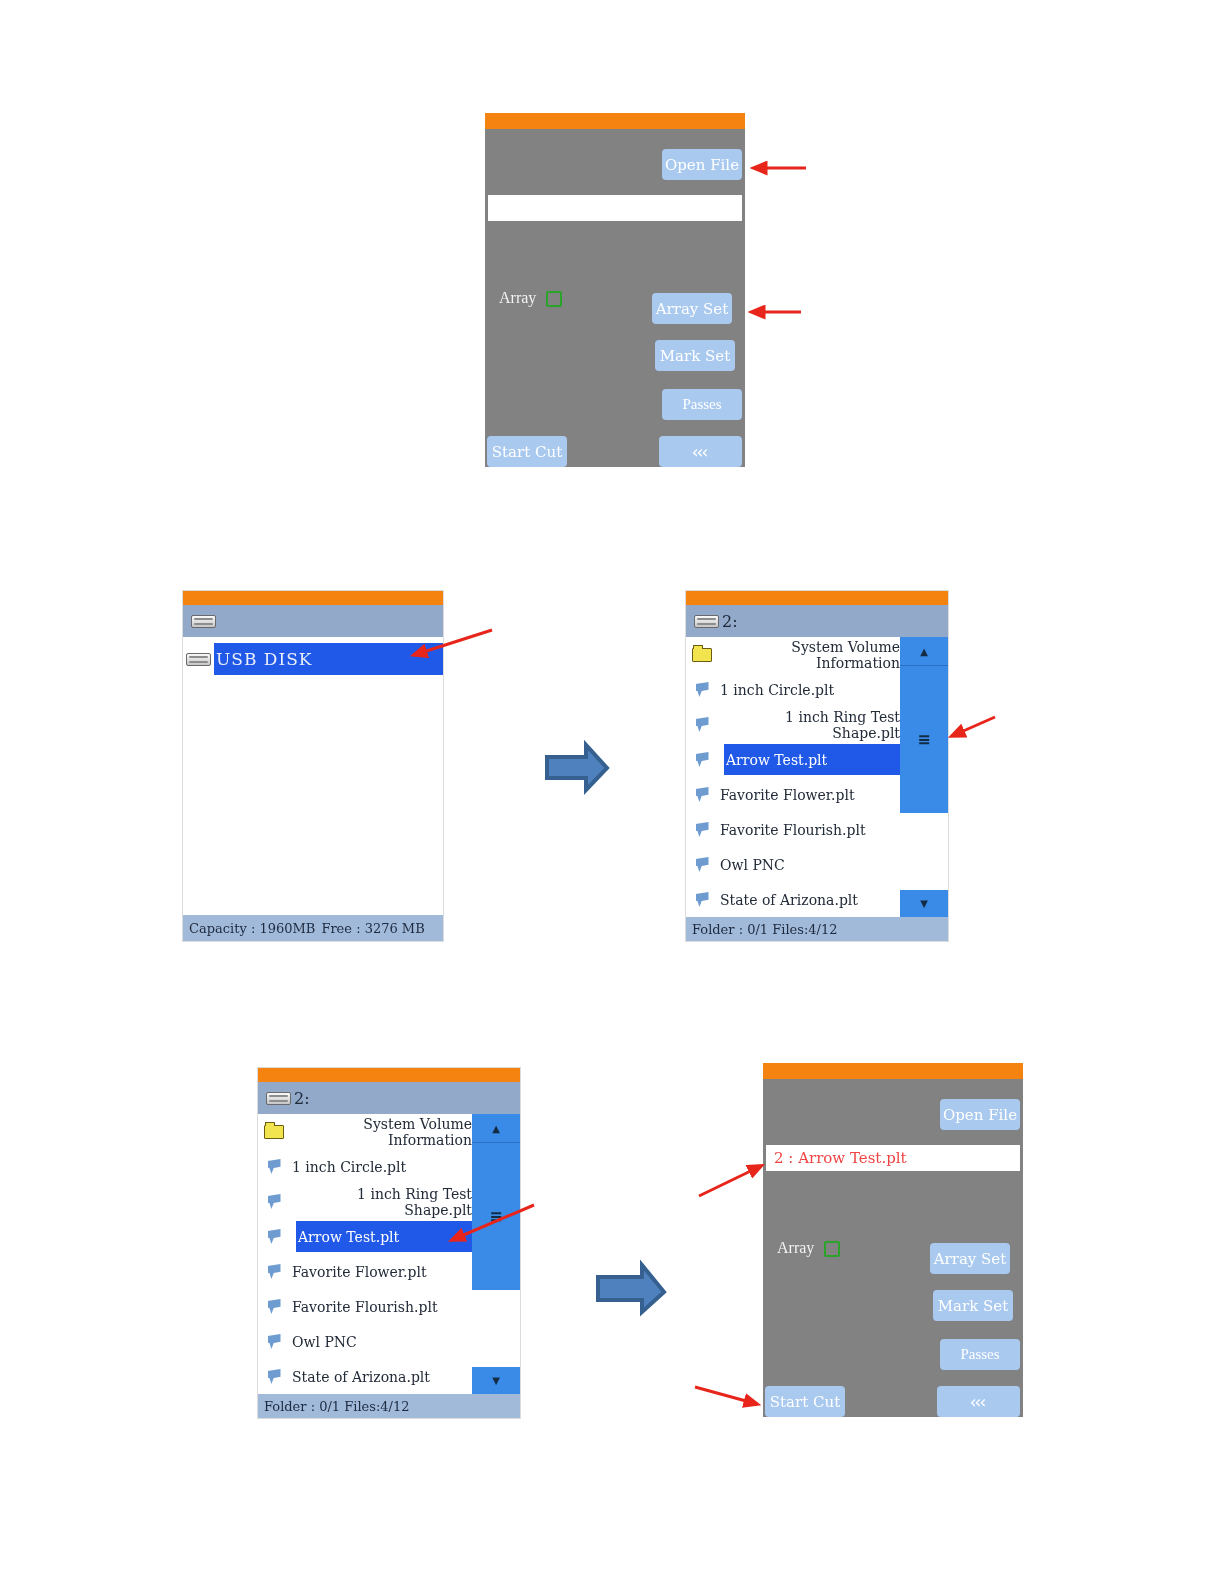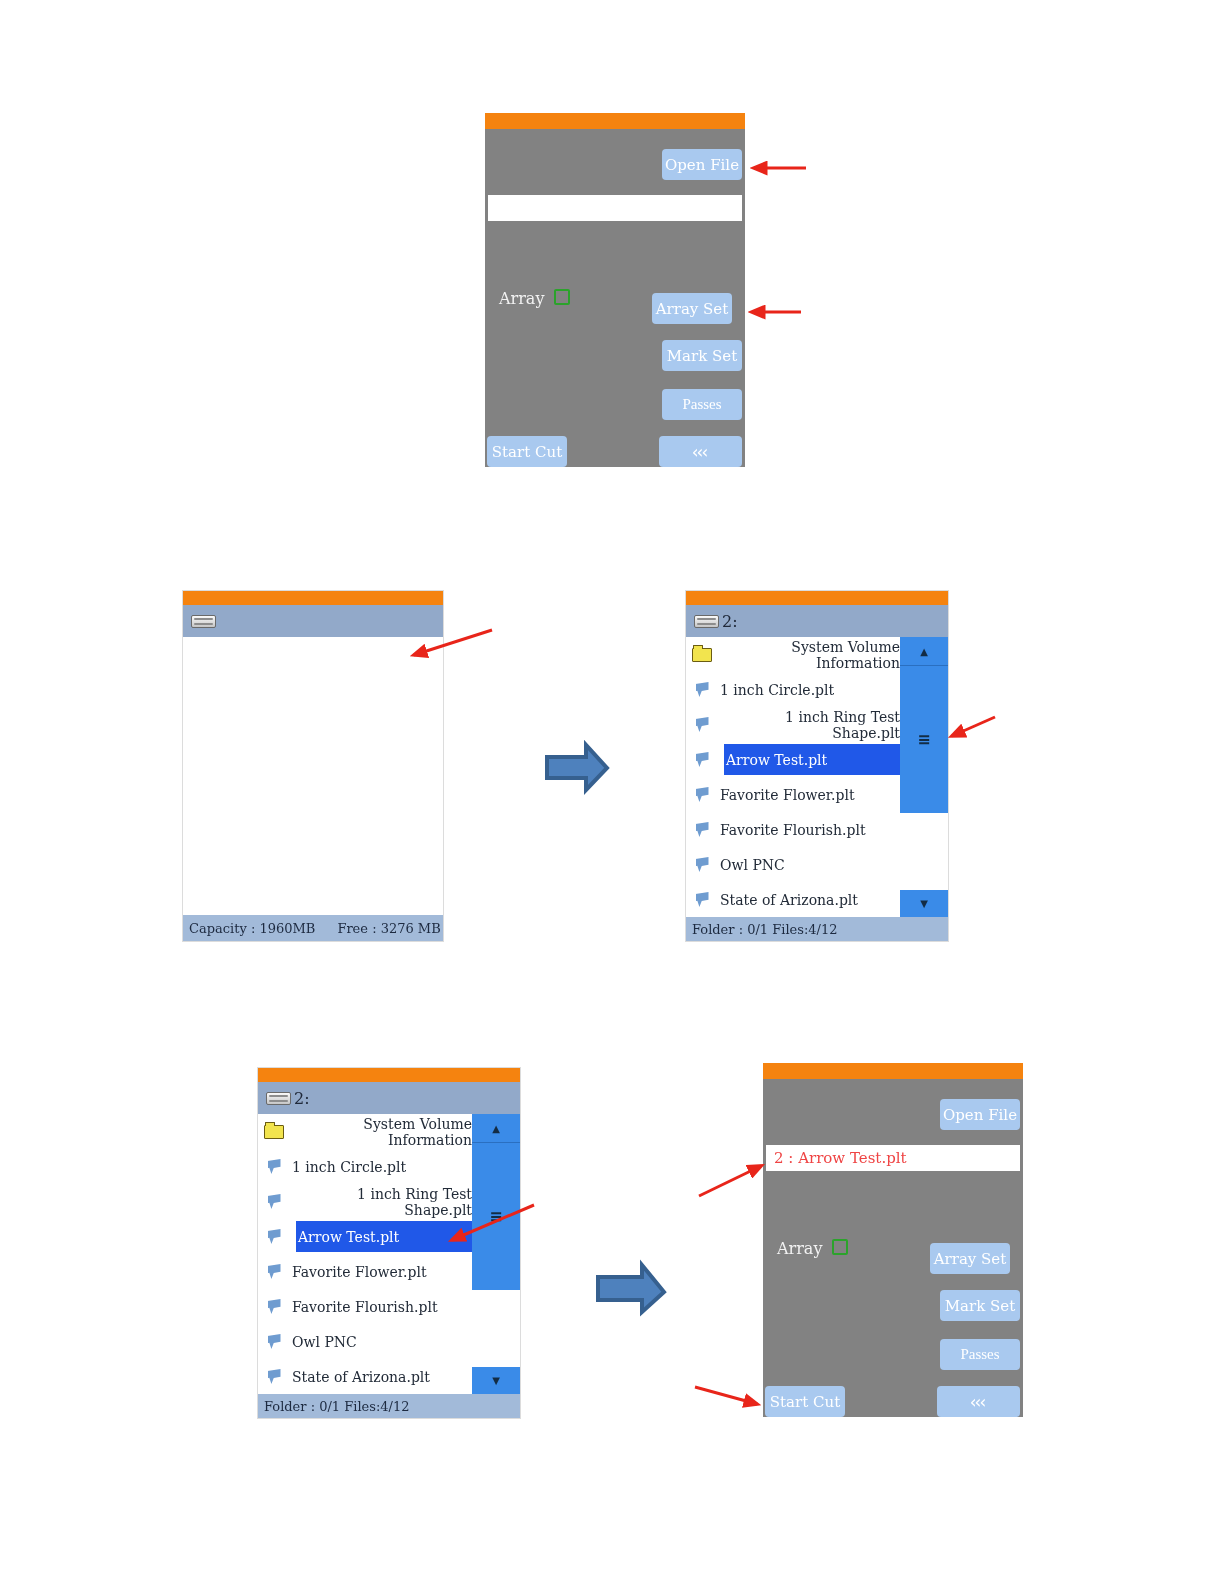--- a/index.html
+++ b/index.html
@@ -9,43 +9,43 @@
   .panel{position:absolute;box-sizing:border-box;padding-left:48px;}
 
   
   .panel-main{width:260px;height:354px;background:var(--panel-gray);}
   .orange-bar{position:absolute;top:0;left:0;right:0;height:16px;background:var(--orange);}
   .btn{position:absolute;width:80px;height:31px;background:var(--button-blue);
        color:#ffffff;border-radius:4px;display:flex;align-items:center;
        justify-content:center;font-size:15px;cursor:pointer;}
   .btn-openfile{top:36px;right:3px;}
   .btn-arrayset{top:180px;right:13px;}
-  .btn-markset{top:227px;right:3px;}
+  .btn-markset{top:227px;right:10px;}
   .btn-passes{top:276px;right:3px;font-family:Liberation Serif, serif;}
   .btn-startcut{top:323px;left:2px;}
   .btn-back{top:323px;right:3px;font-family:"DejaVu Sans",sans-serif;
             font-size:17px;letter-spacing:-2px;padding-right:3px;}
   .file-field{position:absolute;top:82px;left:3px;right:3px;height:26px;
               background:#ffffff;color:#ef4444;font-size:15px;display:flex;
               align-items:center;padding-left:8px;}
   .array-row{position:absolute;top:176px;left:14px;display:flex;
-             align-items:flex-start;gap:10px;color:#f2f2f2;font-size:16px;}
+             align-items:flex-end;gap:10px;color:#f2f2f2;font-size:16px;font-family:Liberation Serif, serif;}
   .checkbox{width:12px;height:12px;border:2px solid #2BA32B;border-radius:2px;}
 
   
   .panel-list{background:#ffffff;box-shadow:0 0 0 1px #dcdcdc;}
   .panel-usb{width:260px;height:350px;}
   .panel-files{width:262px;height:350px;}
   .orange-bar-sm{position:absolute;top:0;left:0;right:0;height:14px;background:var(--orange);}
   .header-bar{position:absolute;top:14px;left:0;right:0;height:32px;
               background:var(--header-blue);display:flex;align-items:center;
               padding-left:8px;gap:3px;color:#20293a;font-size:16px;}
   .status-bar{position:absolute;bottom:0;left:0;right:0;background:var(--statusbar-blue);
               color:#1d2a40;font-size:13px;display:flex;align-items:center;
-              padding-left:6px;gap:22px;}
+              padding-left:6px;gap:6px;}
   .panel-usb .status-bar{height:26px;}
   .panel-files .status-bar{height:24px;}
 
   .drive-icon{width:25px;height:13px;background:linear-gradient(#fafafa,#c6c6c6);
               border:1px solid #6a6a6a;border-radius:2px;position:relative;
               box-sizing:border-box;flex:0 0 auto;}
   .drive-icon::before,.drive-icon::after{content:"";position:absolute;left:2px;
               right:2px;height:2px;background:#8d8d8d;border-radius:1px;}
   .drive-icon::before{top:2px;}
   .drive-icon::after{bottom:2px;}
@@ -103,20 +103,26 @@
   <div class="btn btn-passes">Passes</div>
   <div class="btn btn-startcut">Start Cut</div>
   <div class="btn btn-back">‹‹‹</div>
 </div>
 
 <div class="panel panel-list panel-usb" style="left:183px;top:591px;">
   <div class="orange-bar-sm"></div>
   <div class="header-bar">
     <span class="drive-icon"></span>
   </div>
+  <div class="usb-row">
+    <span class="usb-icon-cell">
+        <span class="drive-icon"></span>
+      </span>
+    <span class="usb-label">USB DISK</span>
+  </div>
   <div class="status-bar">
     <span>Capacity : 1960MB</span>
     <span>Free : 3276 MB</span>
   </div>
 </div>
 
 <div class="panel panel-list panel-files" style="left:686px;top:591px;">
   <div class="orange-bar-sm"></div>
   <div class="header-bar">
     <span class="drive-icon"></span>

